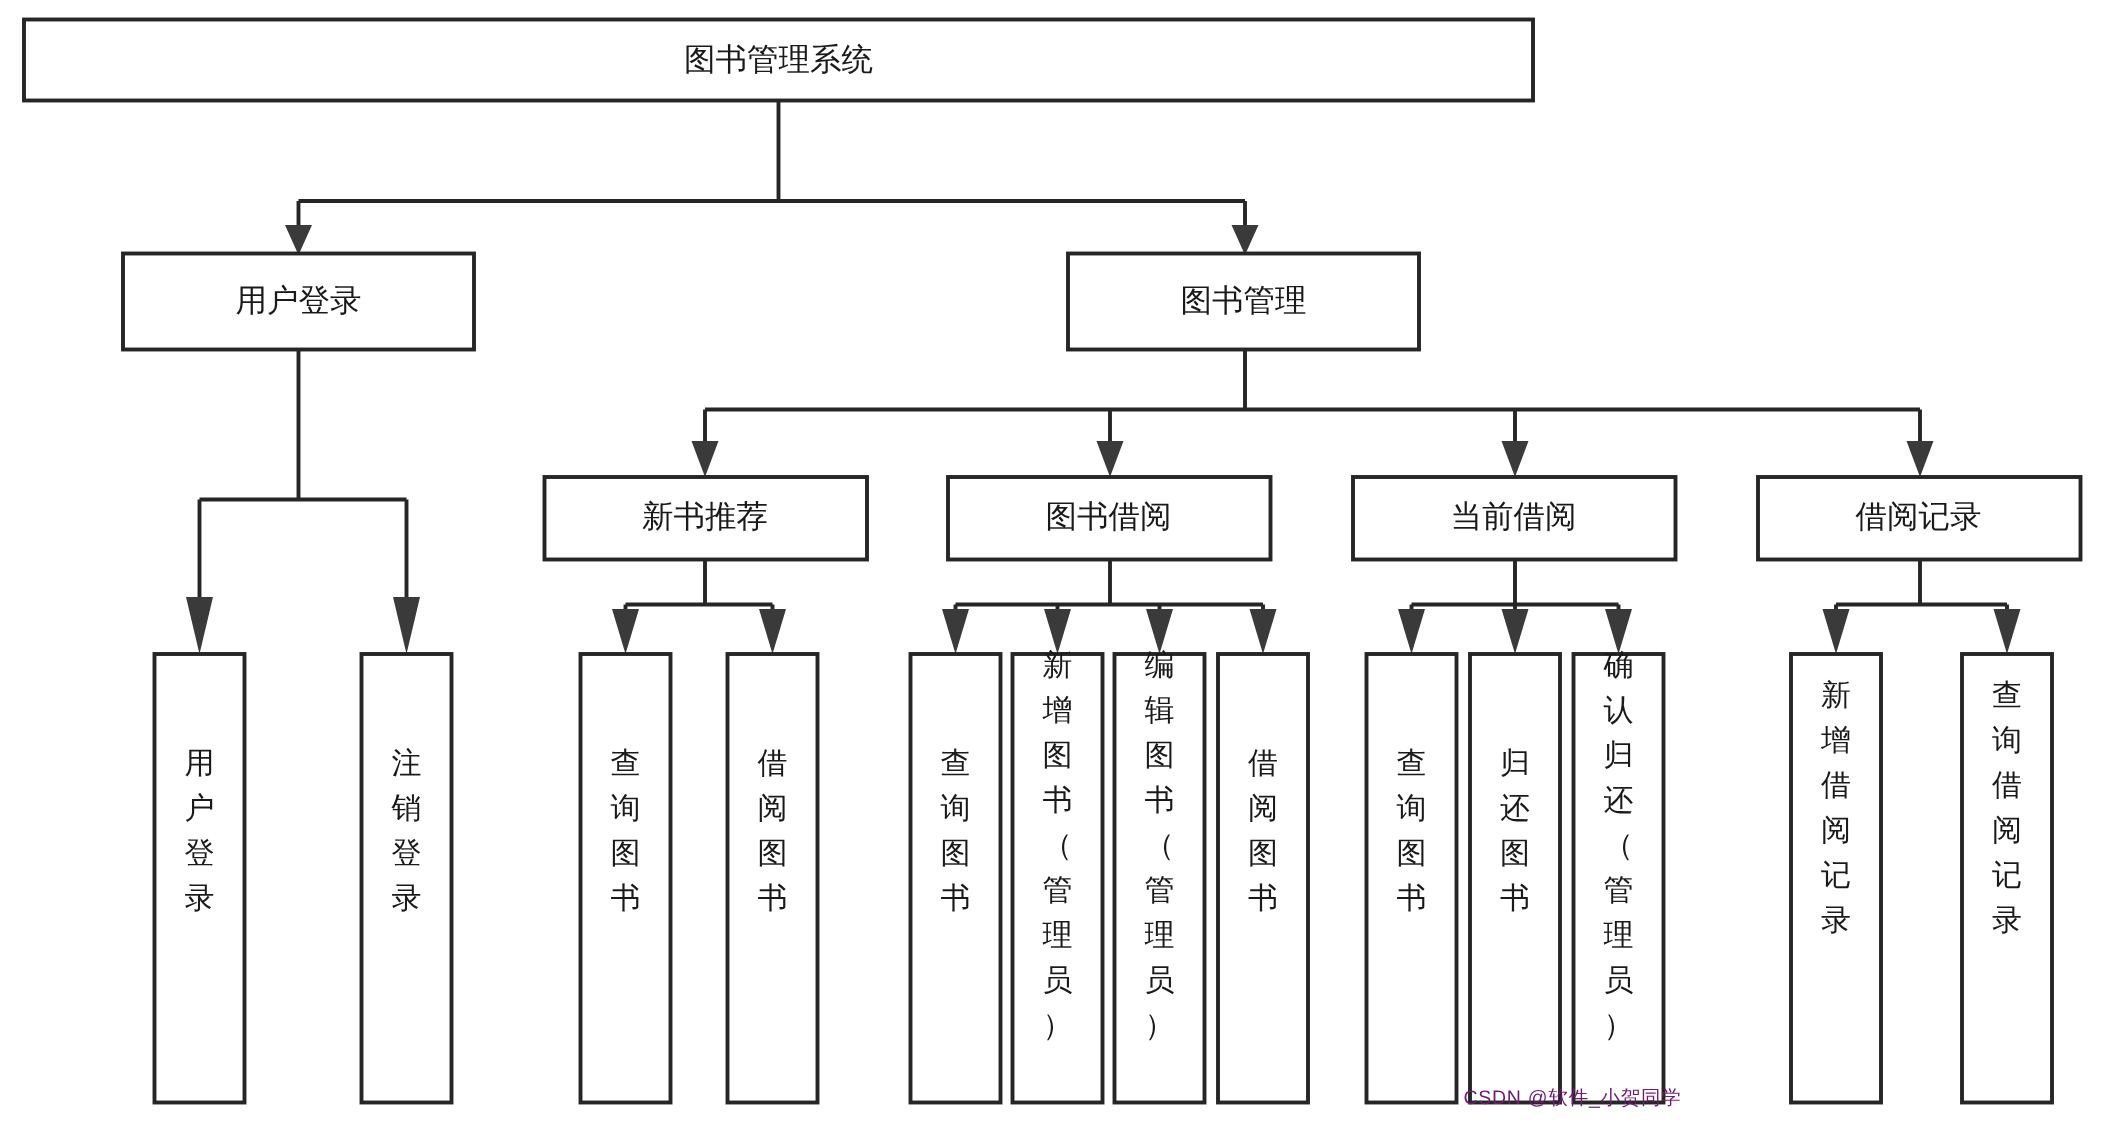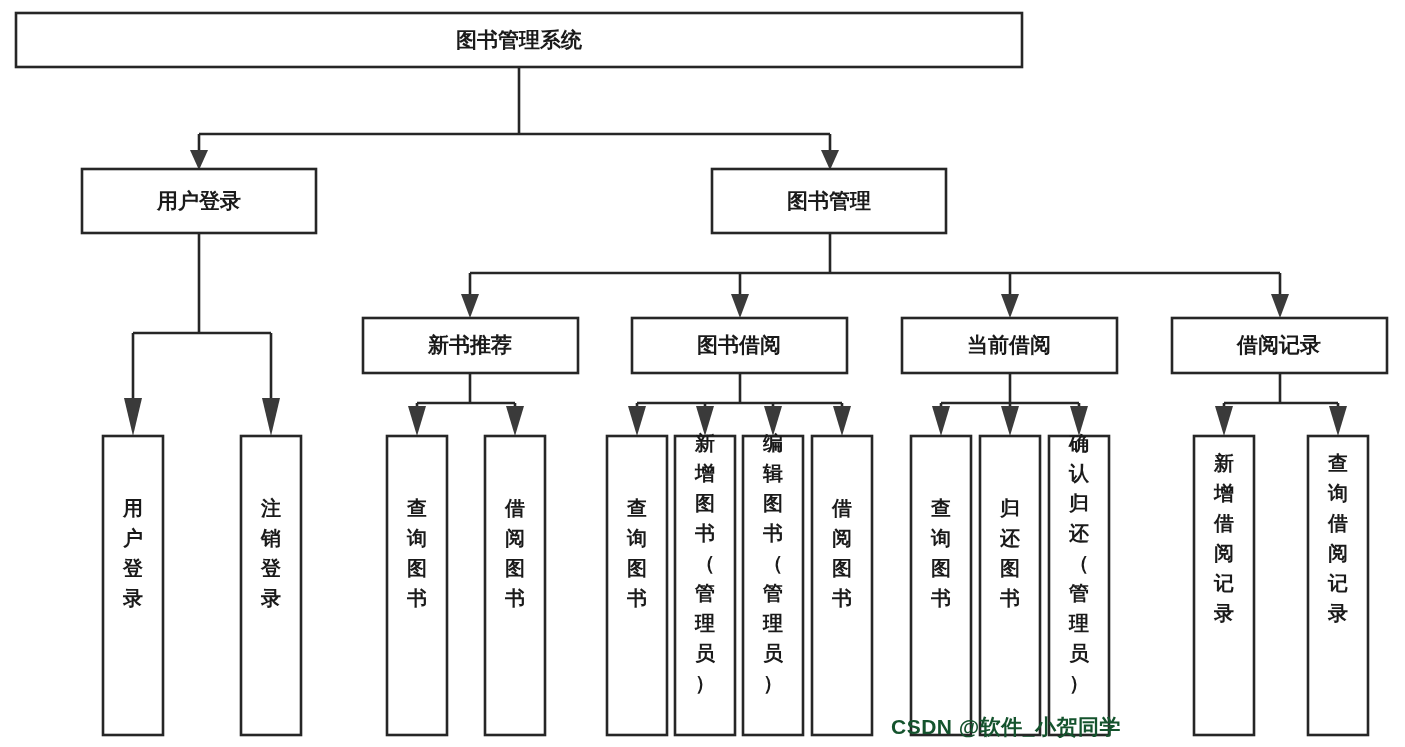--- a/index.html
+++ b/index.html
@@ -11,21 +11,20 @@
     width: 1405px;
     height: 747px;
     font-family: "Liberation Sans", "DejaVu Sans", sans-serif;
     overflow: hidden;
   }
   #diagram-root {
     position: relative;
     width: 1129px;
     height: 747px;
     background: #ffffff;
-    font-weight: bold;
   }
   svg.canvas {
     position: absolute;
     left: 0;
     top: 0;
     width: 1405px;
     height: 747px;
   }
   .node-rect {
     fill: #ffffff;
@@ -53,22 +52,22 @@
     fill: #1a1a1a;
     font-family: "Liberation Sans", "DejaVu Sans", sans-serif;
     font-size: 20px;
     text-anchor: middle;
   }
   .watermark {
     position: absolute;
     right: 8px;
     bottom: 6px;
     font-family: "Liberation Sans", "DejaVu Sans", sans-serif;
-    font-size: 21px;
-    color: #14532d;
+    font-size: 13px;
+    color: #701a75;
     letter-spacing: 0.5px;
     white-space: nowrap;
     user-select: none;
   }
 </style>
 </head>
 <body>
 
 <div id="diagram-root">
 

